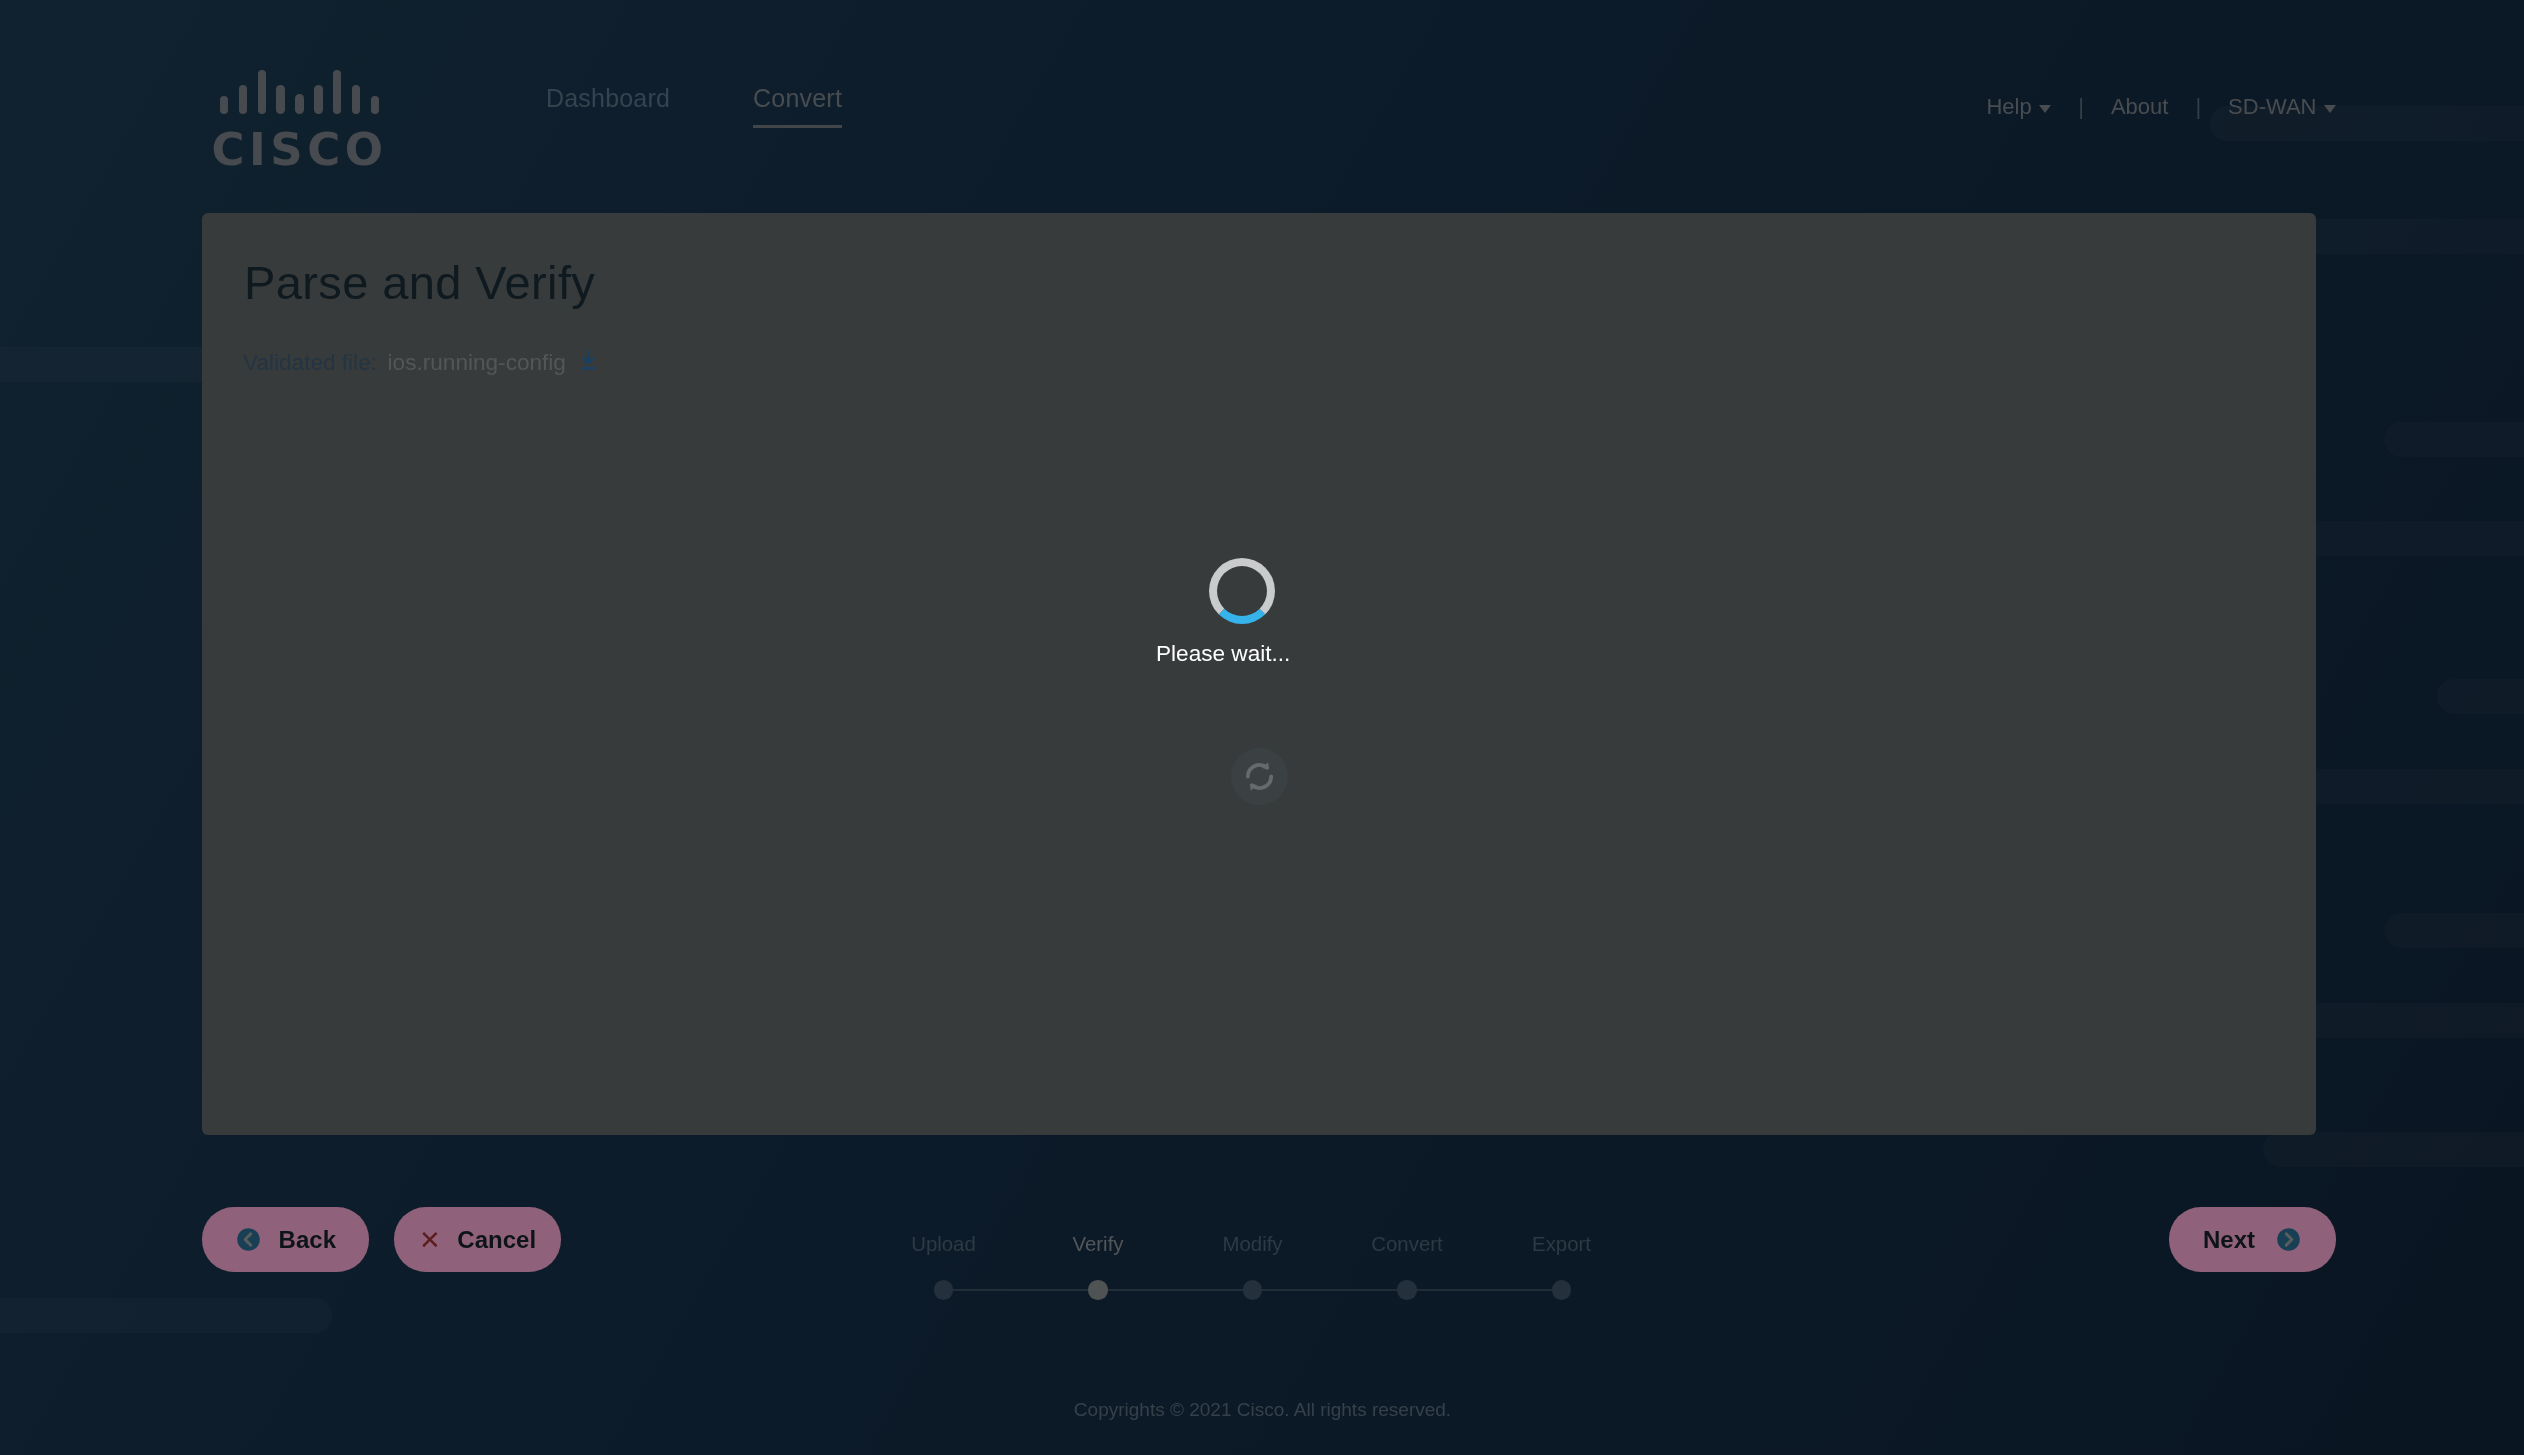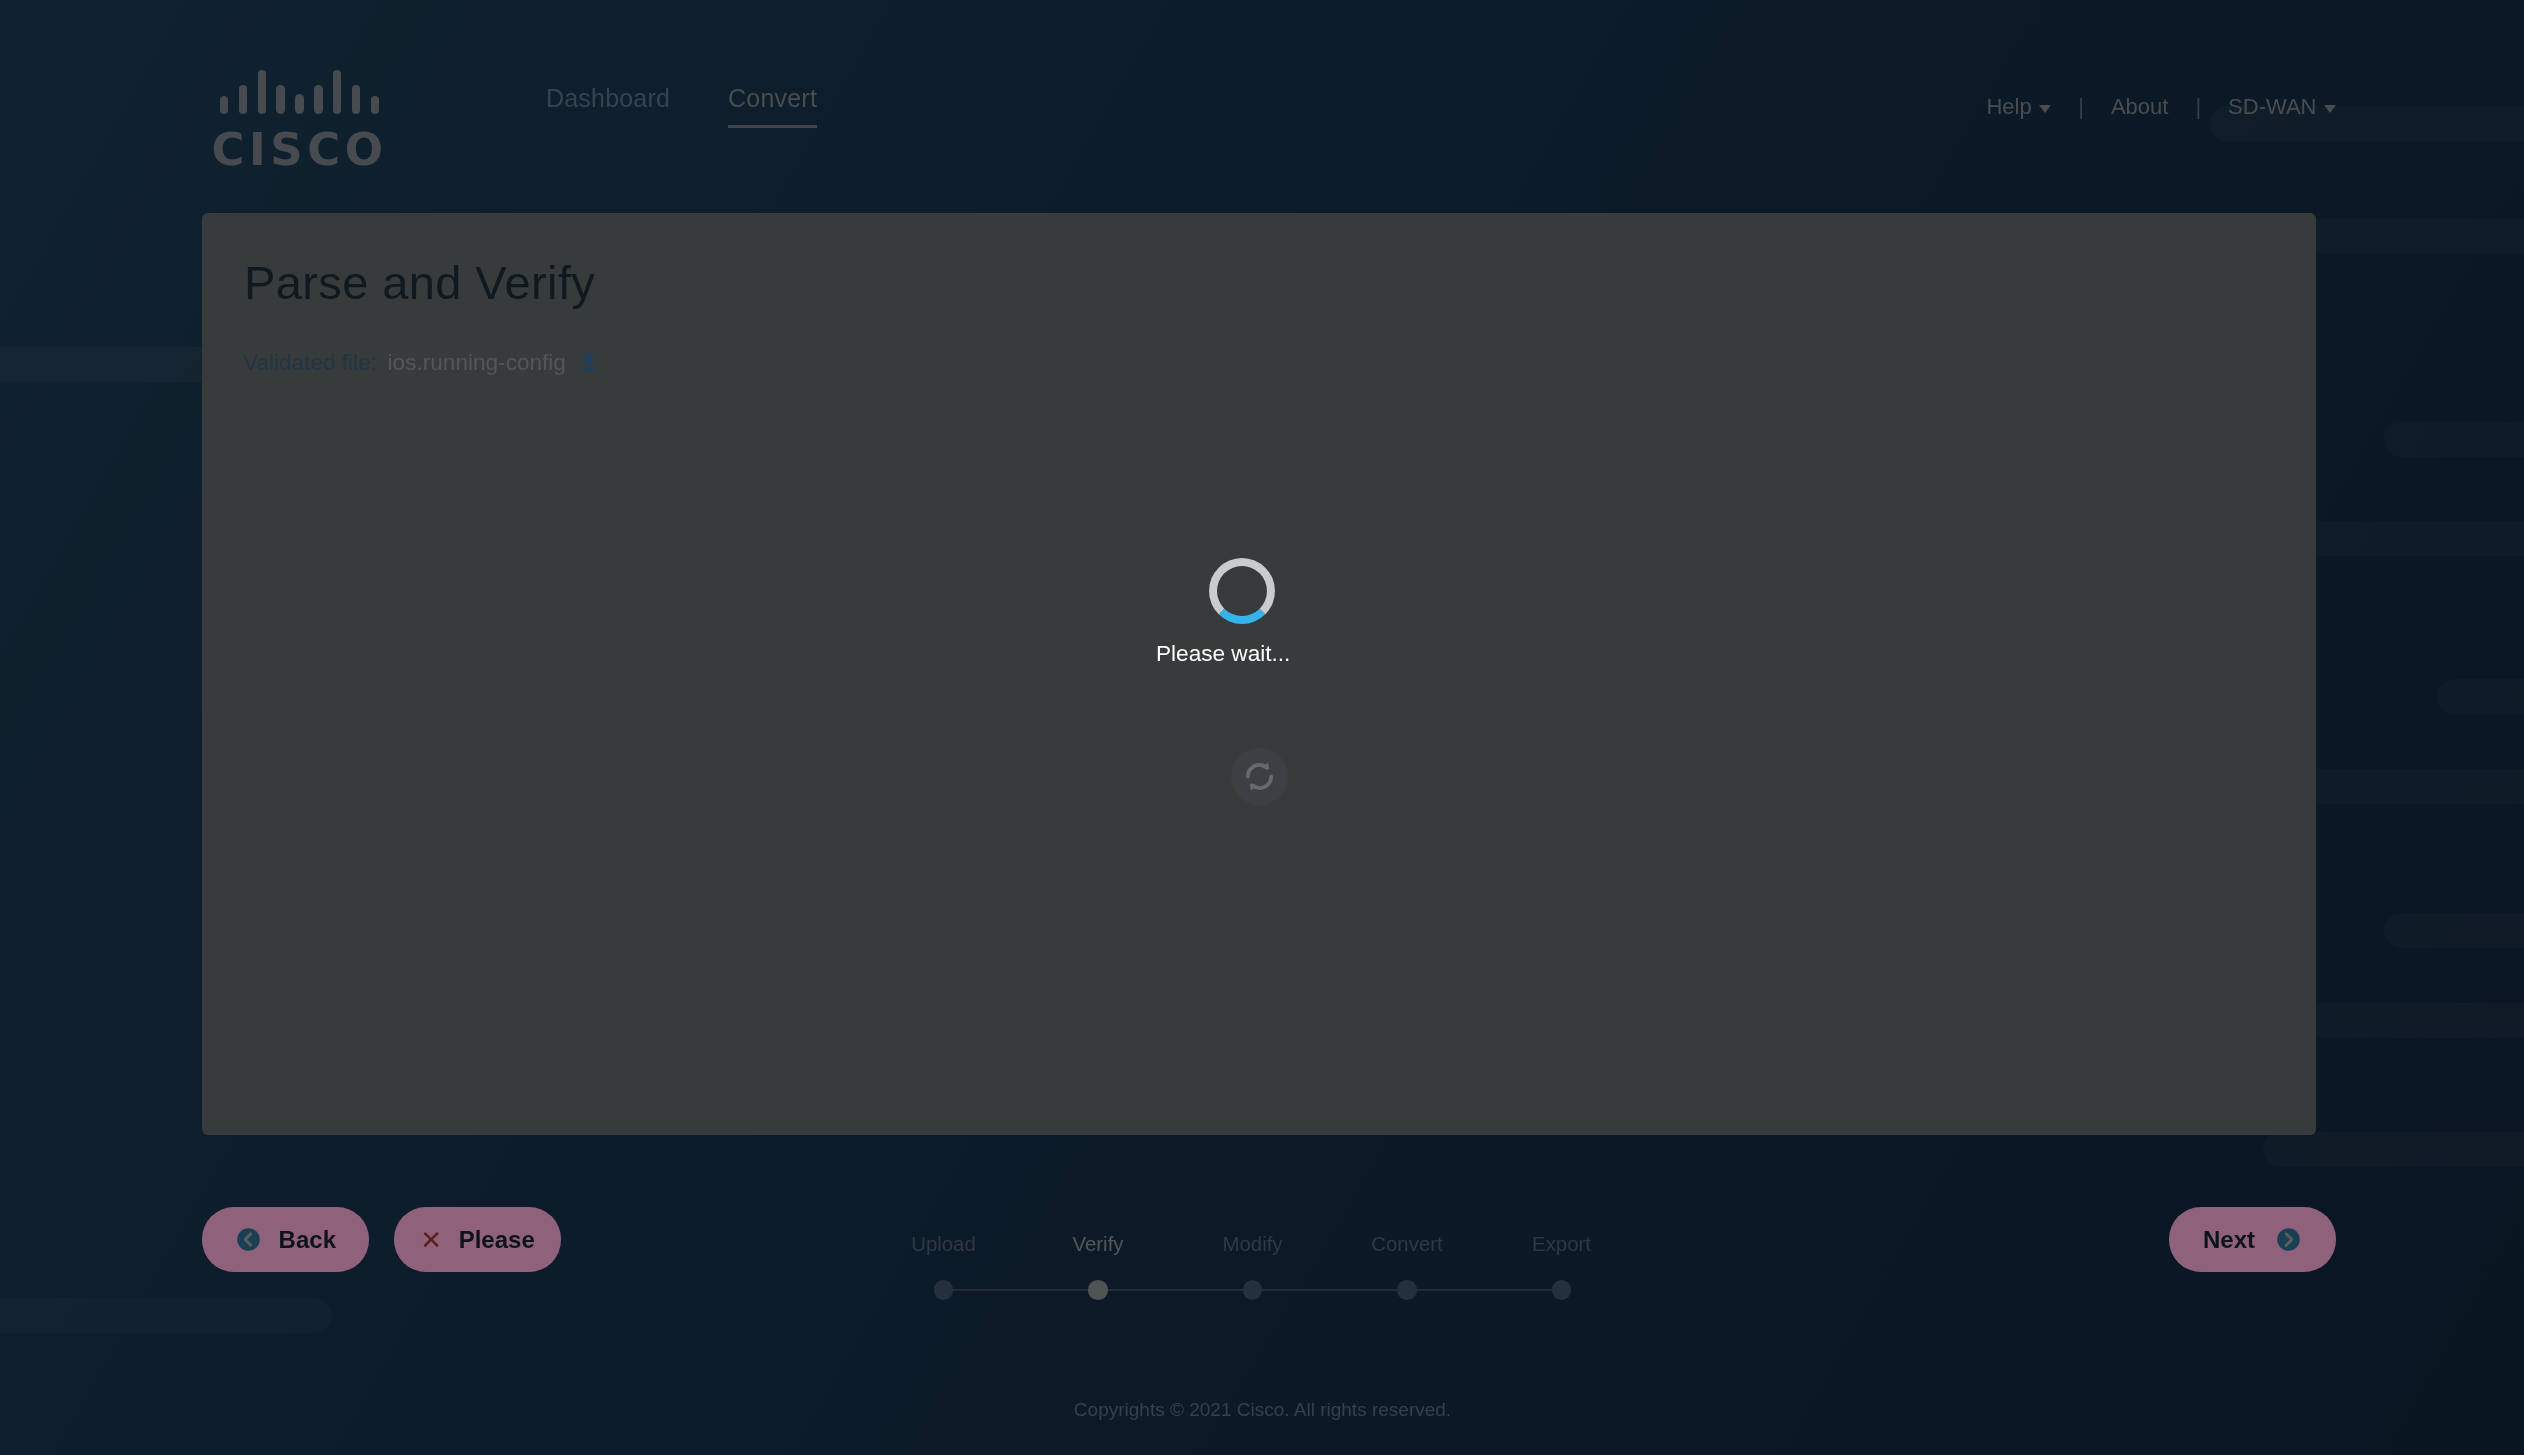--- a/index.html
+++ b/index.html
@@ -75,21 +75,21 @@
     color: #7a8288;
     margin-top: 9px;
     font-family: "DejaVu Sans", sans-serif;
   }
 
   #main-nav {
     position: absolute;
     left: 546px;
     top: 84px;
     display: flex;
-    gap: 58px;
+    gap: 83px;
     align-items: flex-start;
   }
   .nav-tab {
     font-size: 25px;
     color: #5c7487;
     padding-bottom: 12px;
     cursor: pointer;
     letter-spacing: 0.2px;
   }
   .nav-tab.active {
@@ -706,21 +706,21 @@
       <svg width="27" height="27" viewBox="0 0 24 24">
         <circle cx="12" cy="12" r="10" fill="#2b6d91"></circle>
         <path d="M14 7 L9 12 L14 17" stroke="#9aa0a1" stroke-width="2.6" fill="none" stroke-linecap="round" stroke-linejoin="round"></path>
       </svg>
     </span>
     <span>Back</span>
   </div>
 
   <div class="pill-btn" id="cancel-button">
     <span class="x-mark">✕</span>
-    <span>Please</span>
+    <span>Cancel</span>
   </div>
 
   <div class="pill-btn" id="next-button">
     <span>Next</span>
     <span class="circ-icon">
       <svg width="27" height="27" viewBox="0 0 24 24">
         <circle cx="12" cy="12" r="10" fill="#2b6d91"></circle>
         <path d="M10 7 L15 12 L10 17" stroke="#9aa0a1" stroke-width="2.6" fill="none" stroke-linecap="round" stroke-linejoin="round"></path>
       </svg>
     </span>

